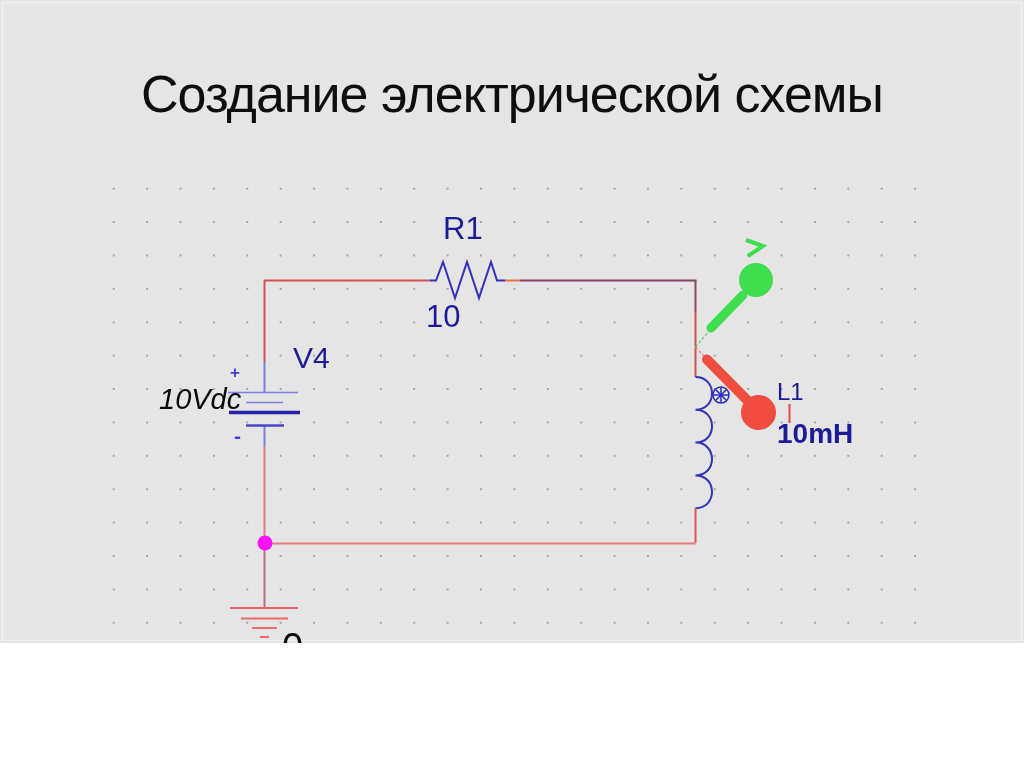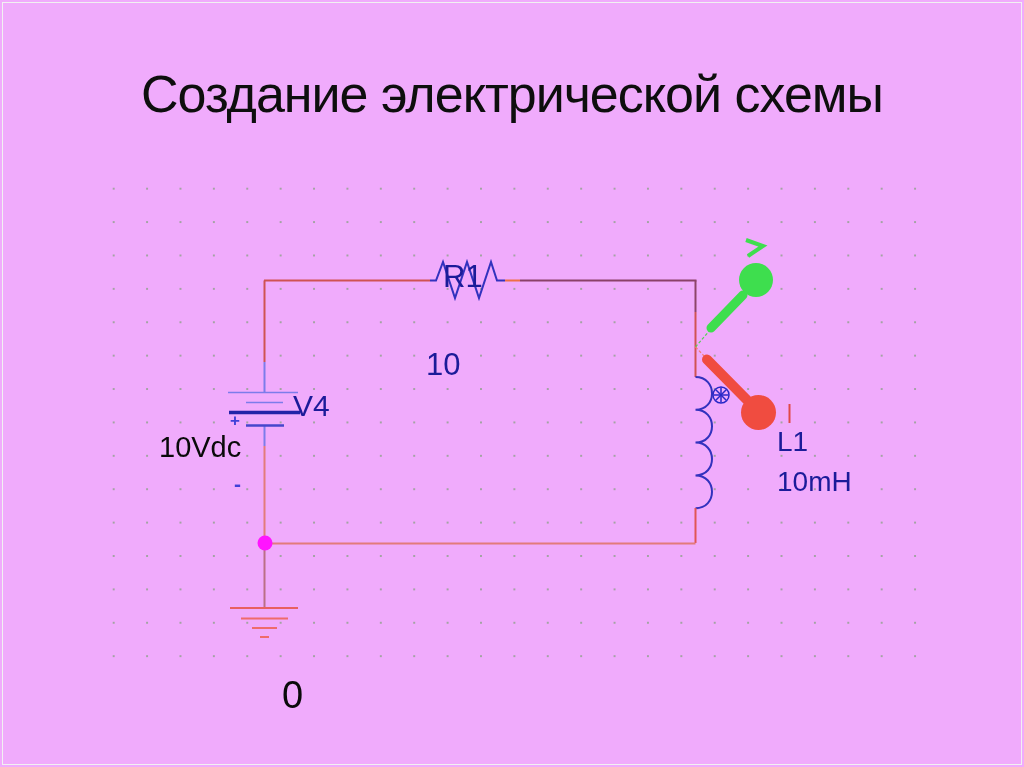--- a/index.html
+++ b/index.html
@@ -1,32 +1,32 @@
 <!DOCTYPE html>
 <html><head>
 <meta charset="utf-8">
 <style>
   html,body{margin:0;padding:0;background:#ffffff;}
   .slide{
-    position:relative;width:1024px;height:767px;background:#f0abfc;
+    position:relative;width:1024px;height:643px;background:#e5e5e5;
     font-family:"Liberation Sans","DejaVu Sans",sans-serif;overflow:hidden;
   }
   .slide-frame{position:absolute;inset:2px;border:1px solid #f1f1f1;pointer-events:none;}
   .title{
     position:absolute;left:0;top:64px;width:1024px;margin:0;
     text-align:center;font-size:52px;font-weight:400;letter-spacing:-1px;
     color:#0e0e0e;line-height:60px;
   }
   .grid{
     position:absolute;left:92px;top:165px;width:826px;height:505px;
     background-image:radial-gradient(circle,#a3a3a3 1.1px,rgba(0,0,0,0) 1.5px);
     background-size:33.4px 33.4px;background-position:5px 7px;
   }
   .schematic{position:absolute;left:0;top:0;}
-  .lbl{position:absolute;white-space:nowrap;margin-top:48px;}
+  .lbl{position:absolute;white-space:nowrap;}
   .navy{color:#1b1b99;}
   .black{color:#0a0a0a;}
   .blue-sign{color:#4040d8;font-weight:700;}
 </style>
 </head>
 <body>
 
 <div class="slide">
   <div class="slide-frame"></div>
 
@@ -84,21 +84,21 @@
       <line x1="726.2" y1="389.8" x2="715.8" y2="400.2"></line>
     </g>
 
     <path d="M789.5,404 V423" fill="none" stroke="#e04848" stroke-width="2"></path>
   </svg>
 
   <span class="lbl navy" style="left:443px;top:211px;font-size:31px;">R1</span>
   <span class="lbl navy" style="left:426px;top:299px;font-size:31px;">10</span>
 
   <span class="lbl navy" style="left:293px;top:341px;font-size:30px;text-align:center;">V4</span>
-  <span class="lbl black" style="left:159px;top:383px;font-size:29px;">10Vdc</span>
+  <span class="lbl black" style="left:159px;top:383px;font-size:29px;font-style:italic;">10Vdc</span>
   <span class="lbl blue-sign" style="left:230px;top:363px;font-size:17px;">+</span>
   <span class="lbl blue-sign" style="left:234px;top:424px;font-size:21px;">-</span>
 
-  <span class="lbl navy" style="left:777px;top:378px;font-size:28px;">L1</span>
-  <span class="lbl navy" style="left:777px;top:418px;font-size:28px;">10mH</span>
+  <span class="lbl navy" style="left:777px;top:378px;font-size:24px;">L1</span>
+  <span class="lbl navy" style="left:777px;top:418px;font-size:28px;font-weight:bold;">10mH</span>
 
   <span class="lbl black" style="left:282px;top:626px;font-size:38px;">0</span>
 </div>
 
 </body></html>

